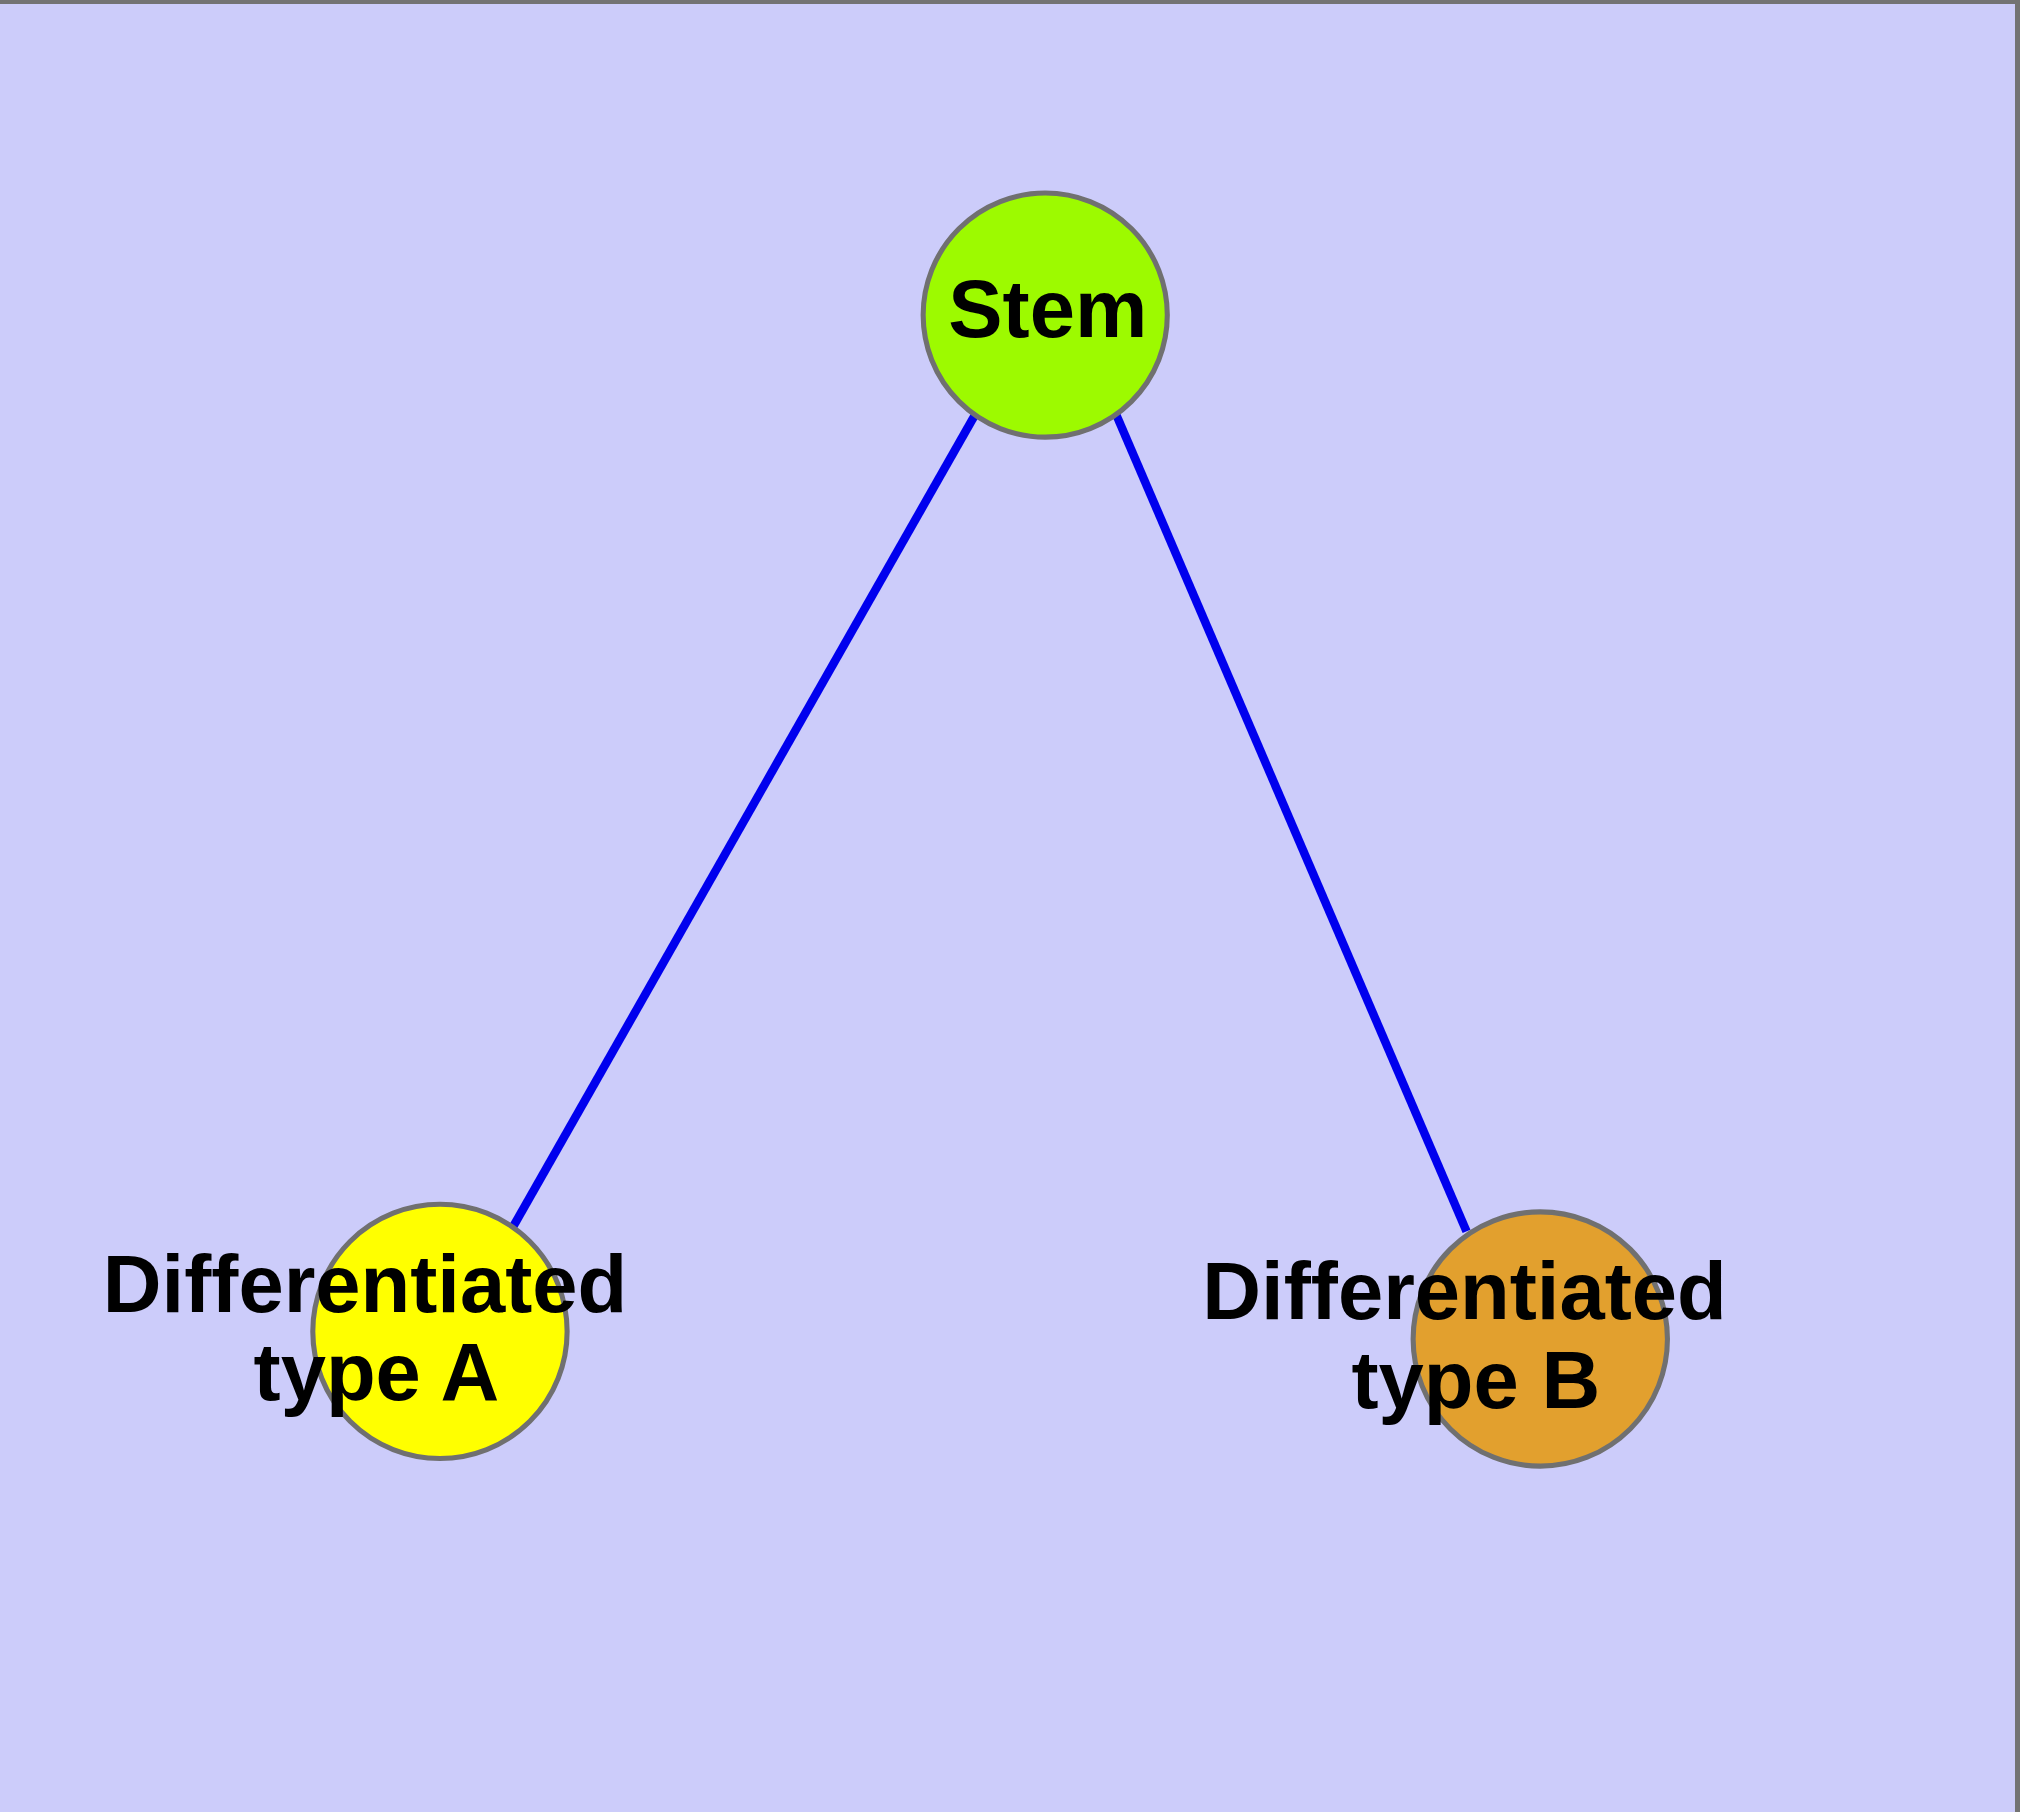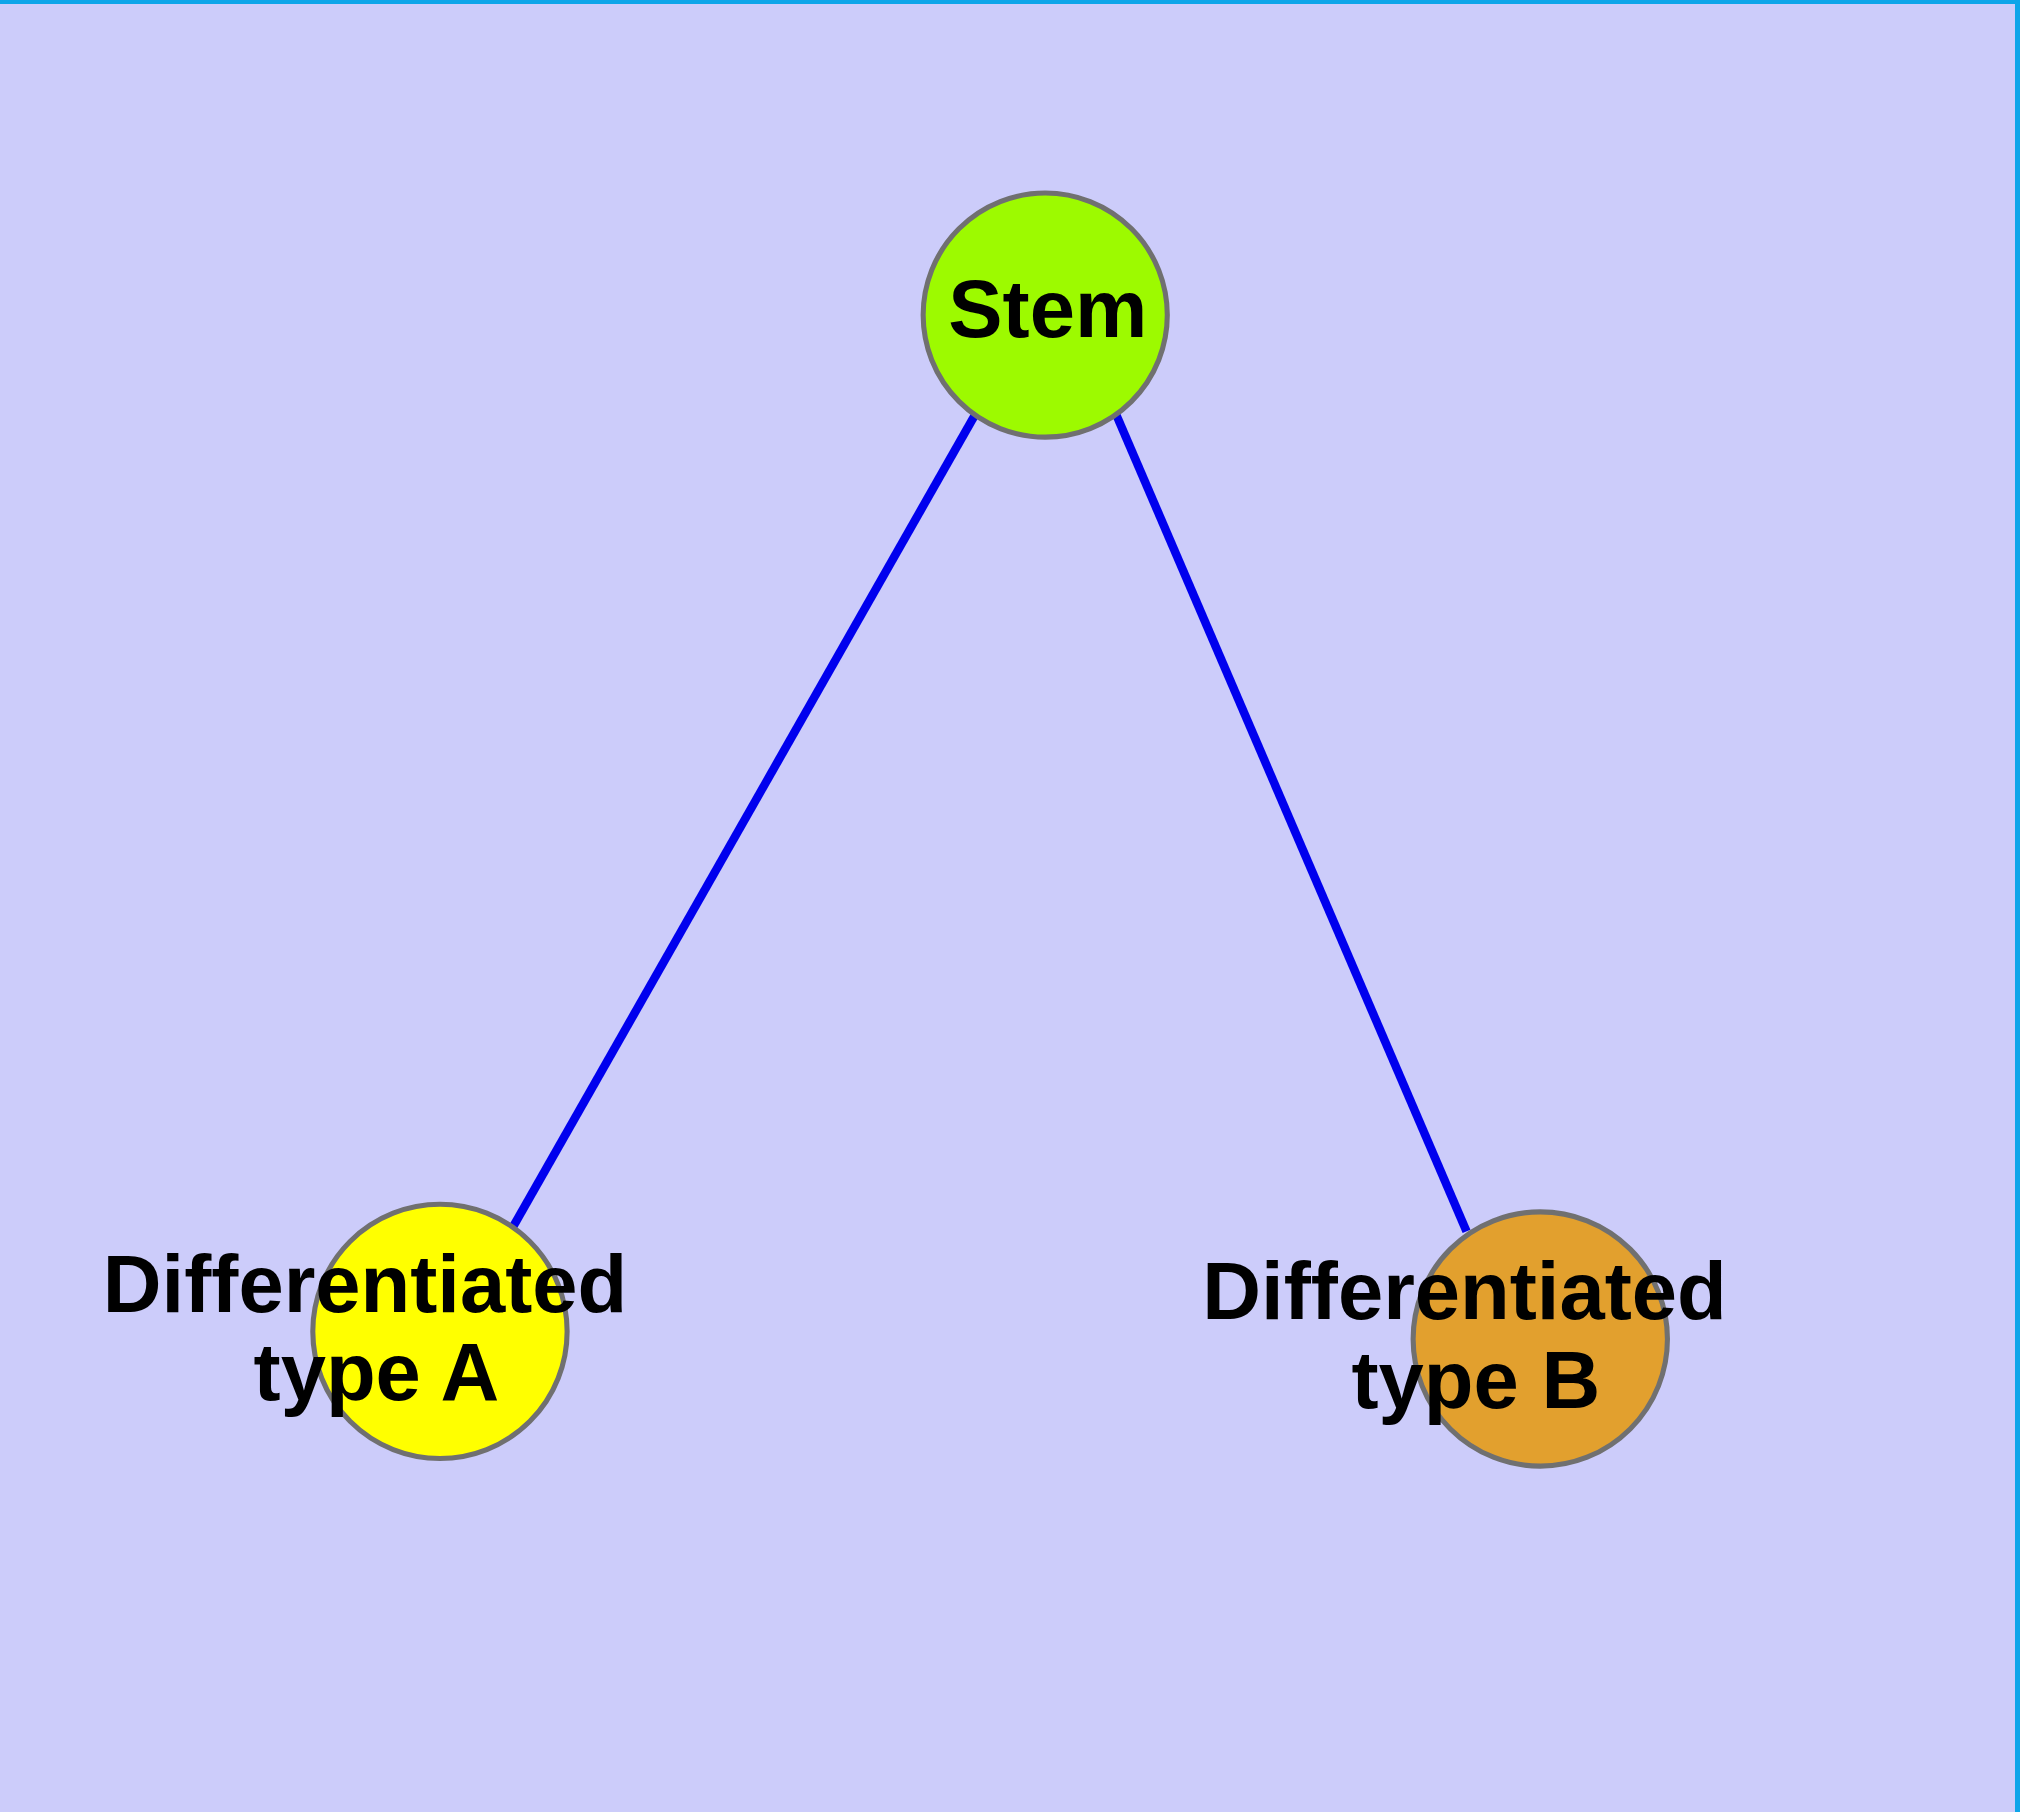--- a/index.html
+++ b/index.html
@@ -11,21 +11,21 @@
   body {
     width: 2021px;
     height: 1812px;
     overflow: hidden;
     font-family: "Liberation Sans", sans-serif;
   }
   #canvas-wrap {
     position: relative;
     width: 2021px;
     height: 1812px;
-    background: #0ea5e9;
+    background: #737373;
   }
   #graph-canvas {
     position: absolute;
     left: 0;
     top: 4.2px;
     width: 2015px;
     height: 1808px;
     display: block;
   }
   .node-circle {

